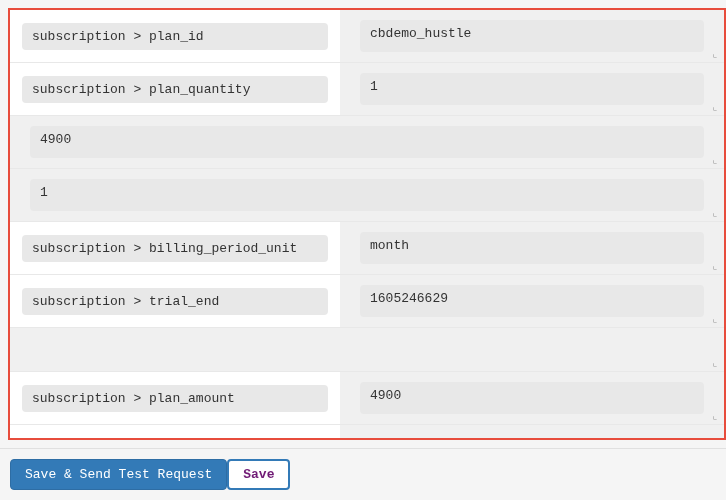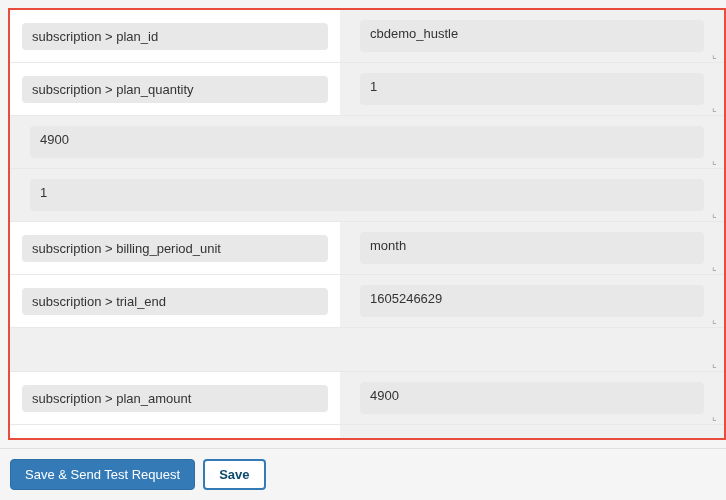--- a/index.html
+++ b/index.html
@@ -1,19 +1,19 @@
 <!DOCTYPE html>
 <html><head>
   <meta charset="utf-8">
   <style>
     * {
       box-sizing: border-box;
       margin: 0;
       padding: 0;
-      font-family: Liberation Sans, sans-serif;
+      font-family: Liberation Mono, monospace;
       font-size: 13px;
     }
 
     body {
       background: #f5f5f5;
       width: 726px;
       height: 500px;
       overflow: hidden;
       display: flex;
       flex-direction: column;
@@ -106,38 +106,38 @@
       cursor: se-resize;
       color: #999;
       font-size: 10px;
       line-height: 1;
     }
 
     .footer {
       padding: 10px 10px;
       display: flex;
       align-items: center;
-      gap: 8px;
+      gap: 0;
       background: #f5f5f5;
       border-top: 1px solid #e0e0e0;
     }
 
     .btn-save-send {
       background: #337ab7;
       color: #fff;
       border: 1px solid #2e6da4;
       border-radius: 4px;
       padding: 7px 14px;
       cursor: pointer;
       font-size: 13px;
     }
 
     .btn-save {
       background: #fff;
-      color: #0c4a6e;
+      color: #701a75;
       border: 2px solid #337ab7;
       border-radius: 4px;
       padding: 6px 14px;
       cursor: pointer;
       font-size: 13px;
       font-weight: bold;
     }
   </style>
 </head>
 <body>

